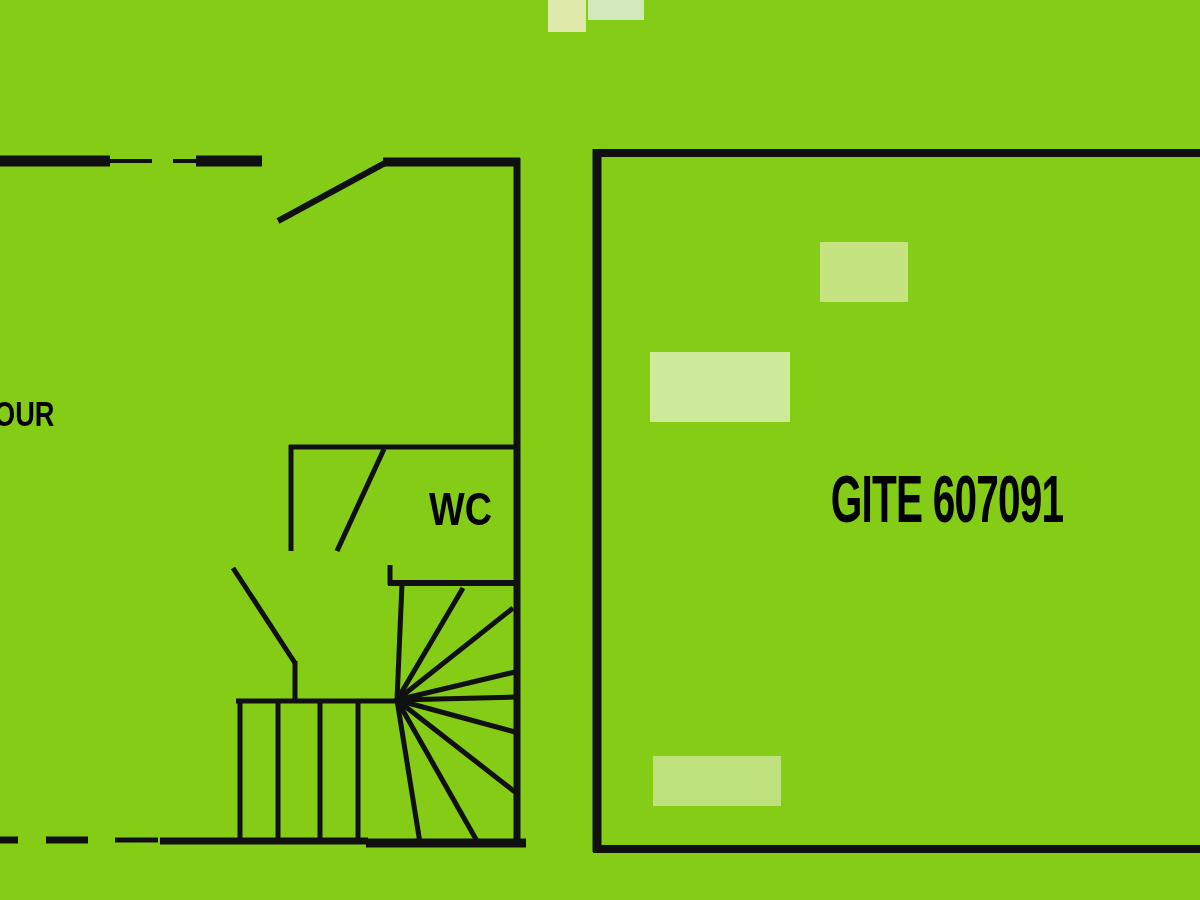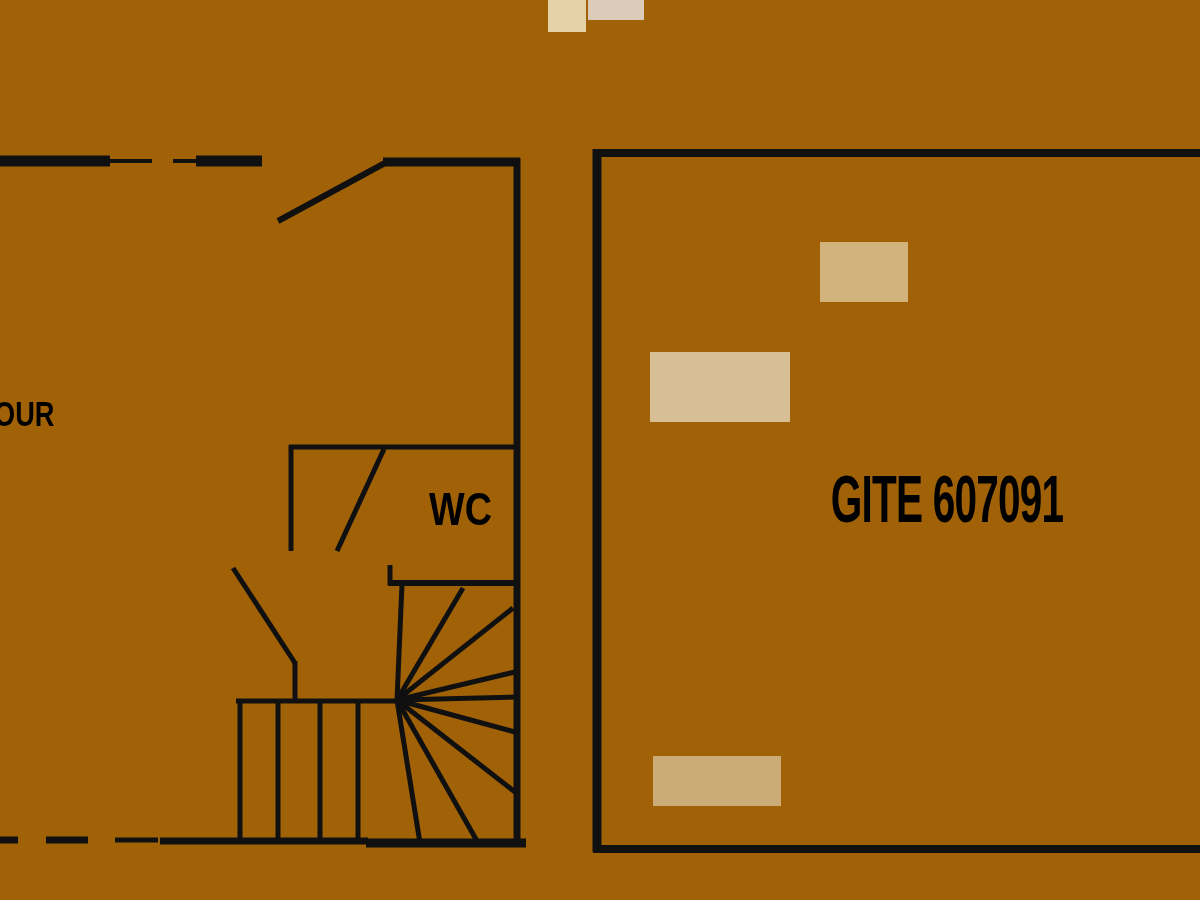--- a/index.html
+++ b/index.html
@@ -5,21 +5,21 @@
   html, body {
     margin: 0;
     padding: 0;
     background: #ffffff;
     font-family: "Liberation Sans", sans-serif;
   }
   .stage {
     position: relative;
     width: 1200px;
     height: 900px;
-    background: #a16207;
+    background: #84cc16;
     overflow: hidden;
   }
   .plan-svg {
     position: absolute;
     left: 0;
     top: 0;
     width: 1200px;
     height: 900px;
   }
   .plan-svg line {

